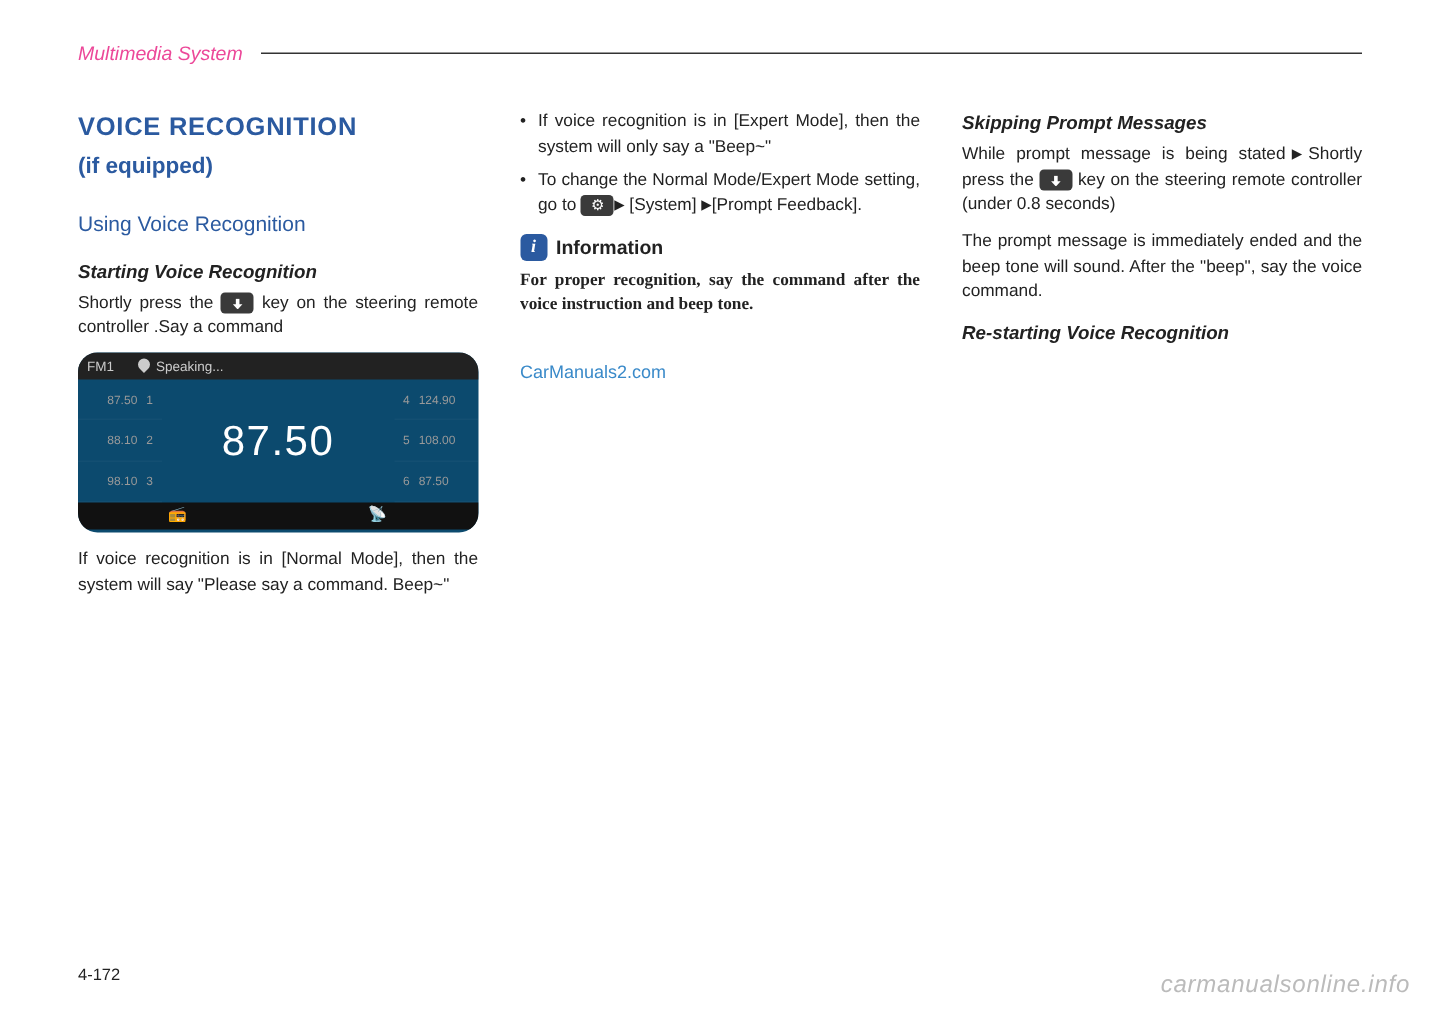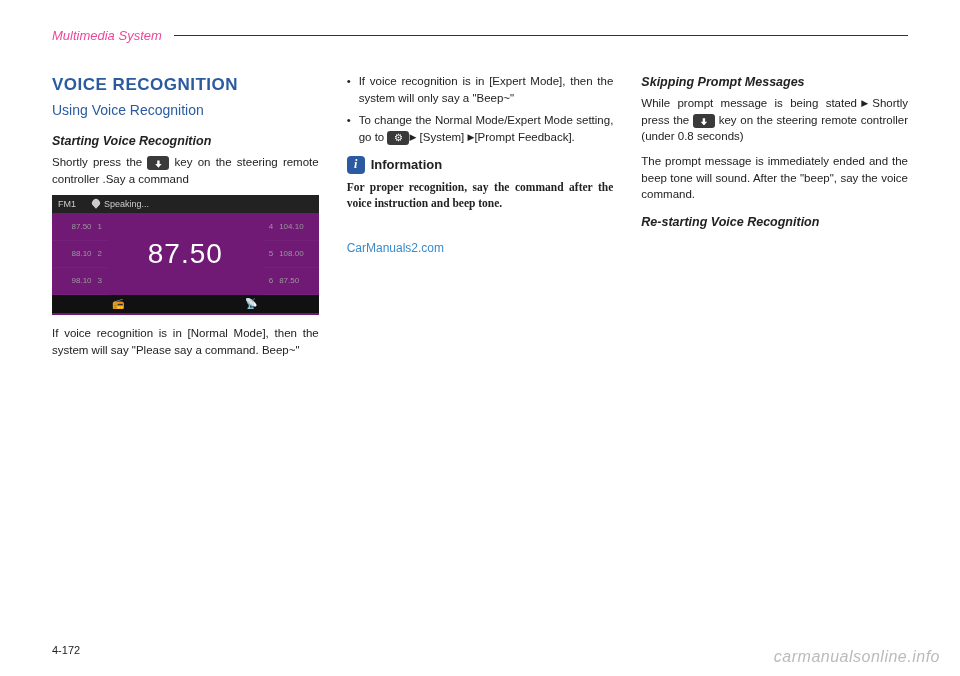--- a/index.html
+++ b/index.html
@@ -121,22 +121,22 @@
       color: #fff;
       font-size: 10px;
     }
     .tri {
       font-size: 9px;
       vertical-align: middle;
     }
     .radio-img {
       width: 100%;
       height: 120px;
-      background: #701a75;
-      border-radius: 0;
+      background: #0c4a6e;
+      border-radius: 13px;
       margin: 6px 16px 10px 0;
       position: relative;
       color: #ccc;
       font-size: 9px;
       overflow: hidden;
     }
     .radio-top {
       height: 18px;
       background: #222;
       display: flex;
@@ -267,20 +267,21 @@
 
   <div class="header-row">
     <span class="section-title">Multimedia System</span>
     <div class="header-rule"></div>
   </div>
 
   <div class="columns">
 
     <div class="col">
       <div class="main-heading">VOICE RECOGNITION</div>
+      <div class="sub-heading">(if equipped)</div>
       <div class="blue-h3">Using Voice Recognition</div>
 
       <div class="bold-ital">Starting Voice Recognition</div>
       <div class="para">
         <span>Shortly press the </span><span class="key-btn voice"></span><span> key on the steering remote controller .Say a command</span>
       </div>
 
       <div class="radio-img">
         <div class="radio-top">
           <span>FM1</span>
@@ -300,21 +301,21 @@
                 <span>98.10</span>
                 <span>3</span>
               </div>
           </div>
           <div class="radio-center">
             <div class="big-freq">87.50</div>
           </div>
           <div class="radio-right">
             <div class="preset">
                 <span>4</span>
-                <span>104.10</span>
+                <span>124.90</span>
               </div>
             <div class="preset">
                 <span>5</span>
                 <span>108.00</span>
               </div>
             <div class="preset">
                 <span>6</span>
                 <span>87.50</span>
               </div>
           </div>

